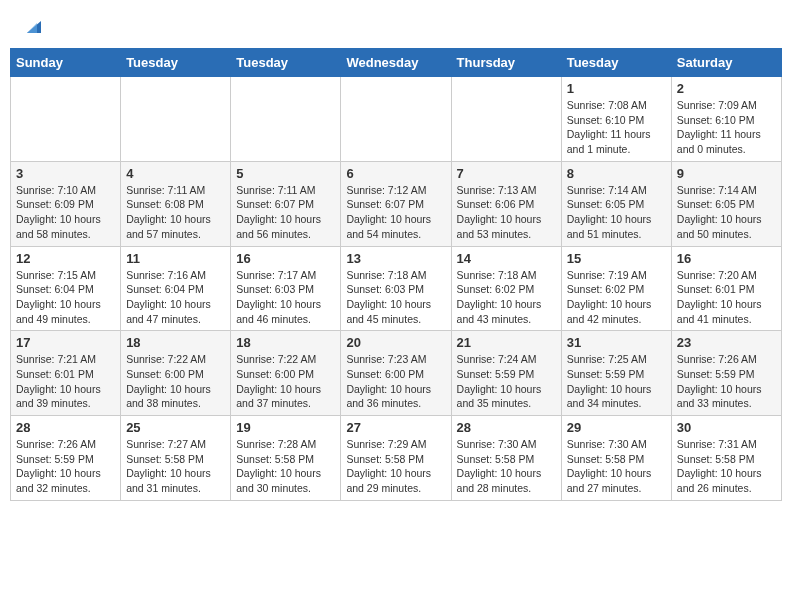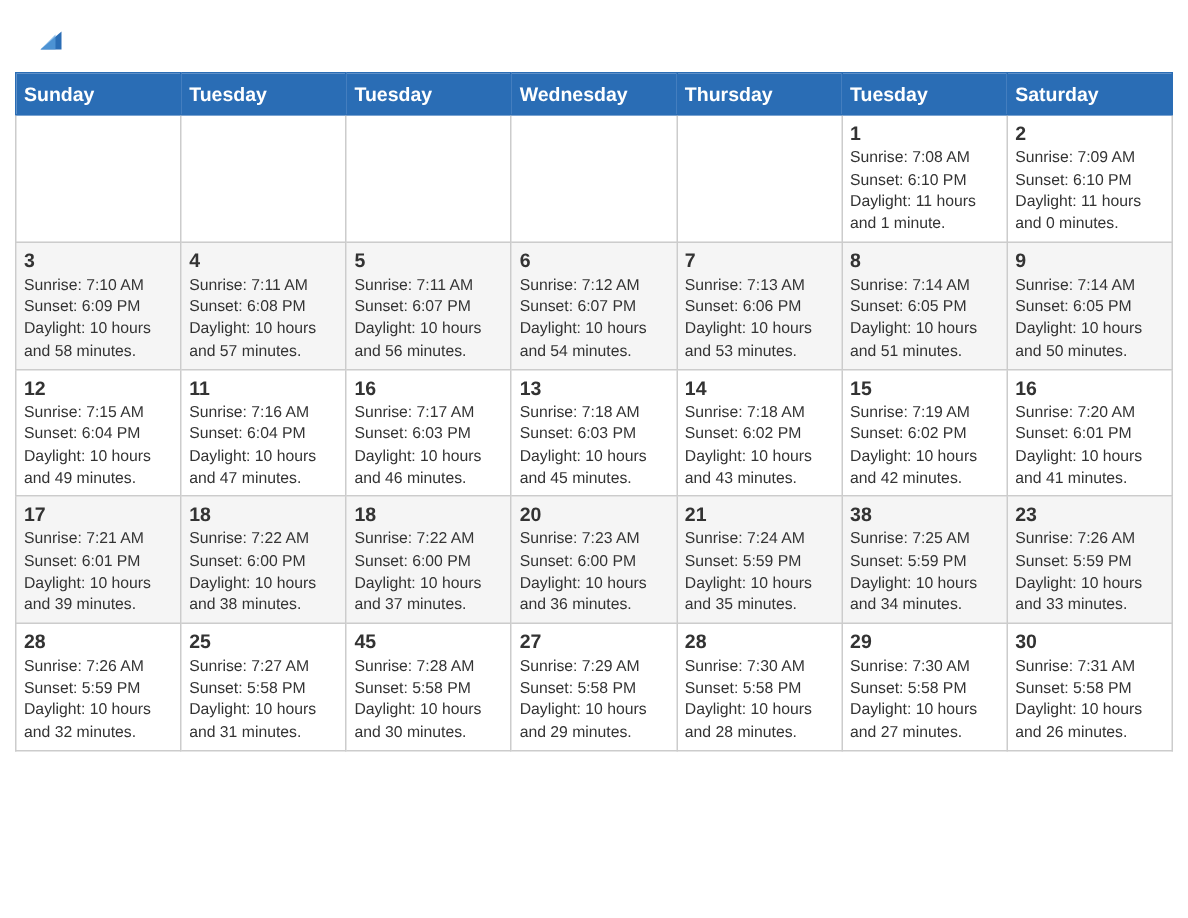--- a/index.html
+++ b/index.html
@@ -208,39 +208,39 @@
         </td>
         <td>
           <span class="day-number">20</span>
           <div class="day-info">Sunrise: 7:23 AM<br>Sunset: 6:00 PM<br>Daylight: 10 hours<br>and 36 minutes.</div>
         </td>
         <td>
           <span class="day-number">21</span>
           <div class="day-info">Sunrise: 7:24 AM<br>Sunset: 5:59 PM<br>Daylight: 10 hours<br>and 35 minutes.</div>
         </td>
         <td>
-          <span class="day-number">38</span>
+          <span class="day-number">31</span>
           <div class="day-info">Sunrise: 7:25 AM<br>Sunset: 5:59 PM<br>Daylight: 10 hours<br>and 34 minutes.</div>
         </td>
         <td>
           <span class="day-number">23</span>
           <div class="day-info">Sunrise: 7:26 AM<br>Sunset: 5:59 PM<br>Daylight: 10 hours<br>and 33 minutes.</div>
         </td>
       </tr>
       <tr>
         <td>
           <span class="day-number">28</span>
           <div class="day-info">Sunrise: 7:26 AM<br>Sunset: 5:59 PM<br>Daylight: 10 hours<br>and 32 minutes.</div>
         </td>
         <td>
           <span class="day-number">25</span>
           <div class="day-info">Sunrise: 7:27 AM<br>Sunset: 5:58 PM<br>Daylight: 10 hours<br>and 31 minutes.</div>
         </td>
         <td>
-          <span class="day-number">45</span>
+          <span class="day-number">19</span>
           <div class="day-info">Sunrise: 7:28 AM<br>Sunset: 5:58 PM<br>Daylight: 10 hours<br>and 30 minutes.</div>
         </td>
         <td>
           <span class="day-number">27</span>
           <div class="day-info">Sunrise: 7:29 AM<br>Sunset: 5:58 PM<br>Daylight: 10 hours<br>and 29 minutes.</div>
         </td>
         <td>
           <span class="day-number">28</span>
           <div class="day-info">Sunrise: 7:30 AM<br>Sunset: 5:58 PM<br>Daylight: 10 hours<br>and 28 minutes.</div>
         </td>

